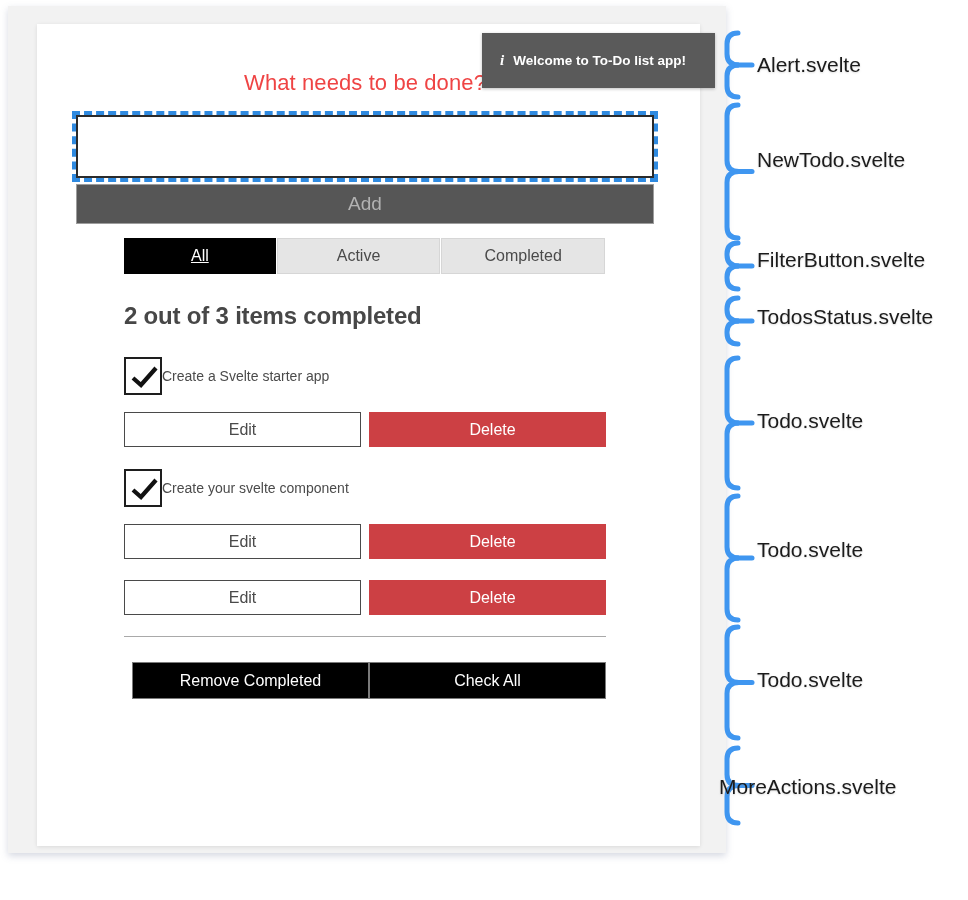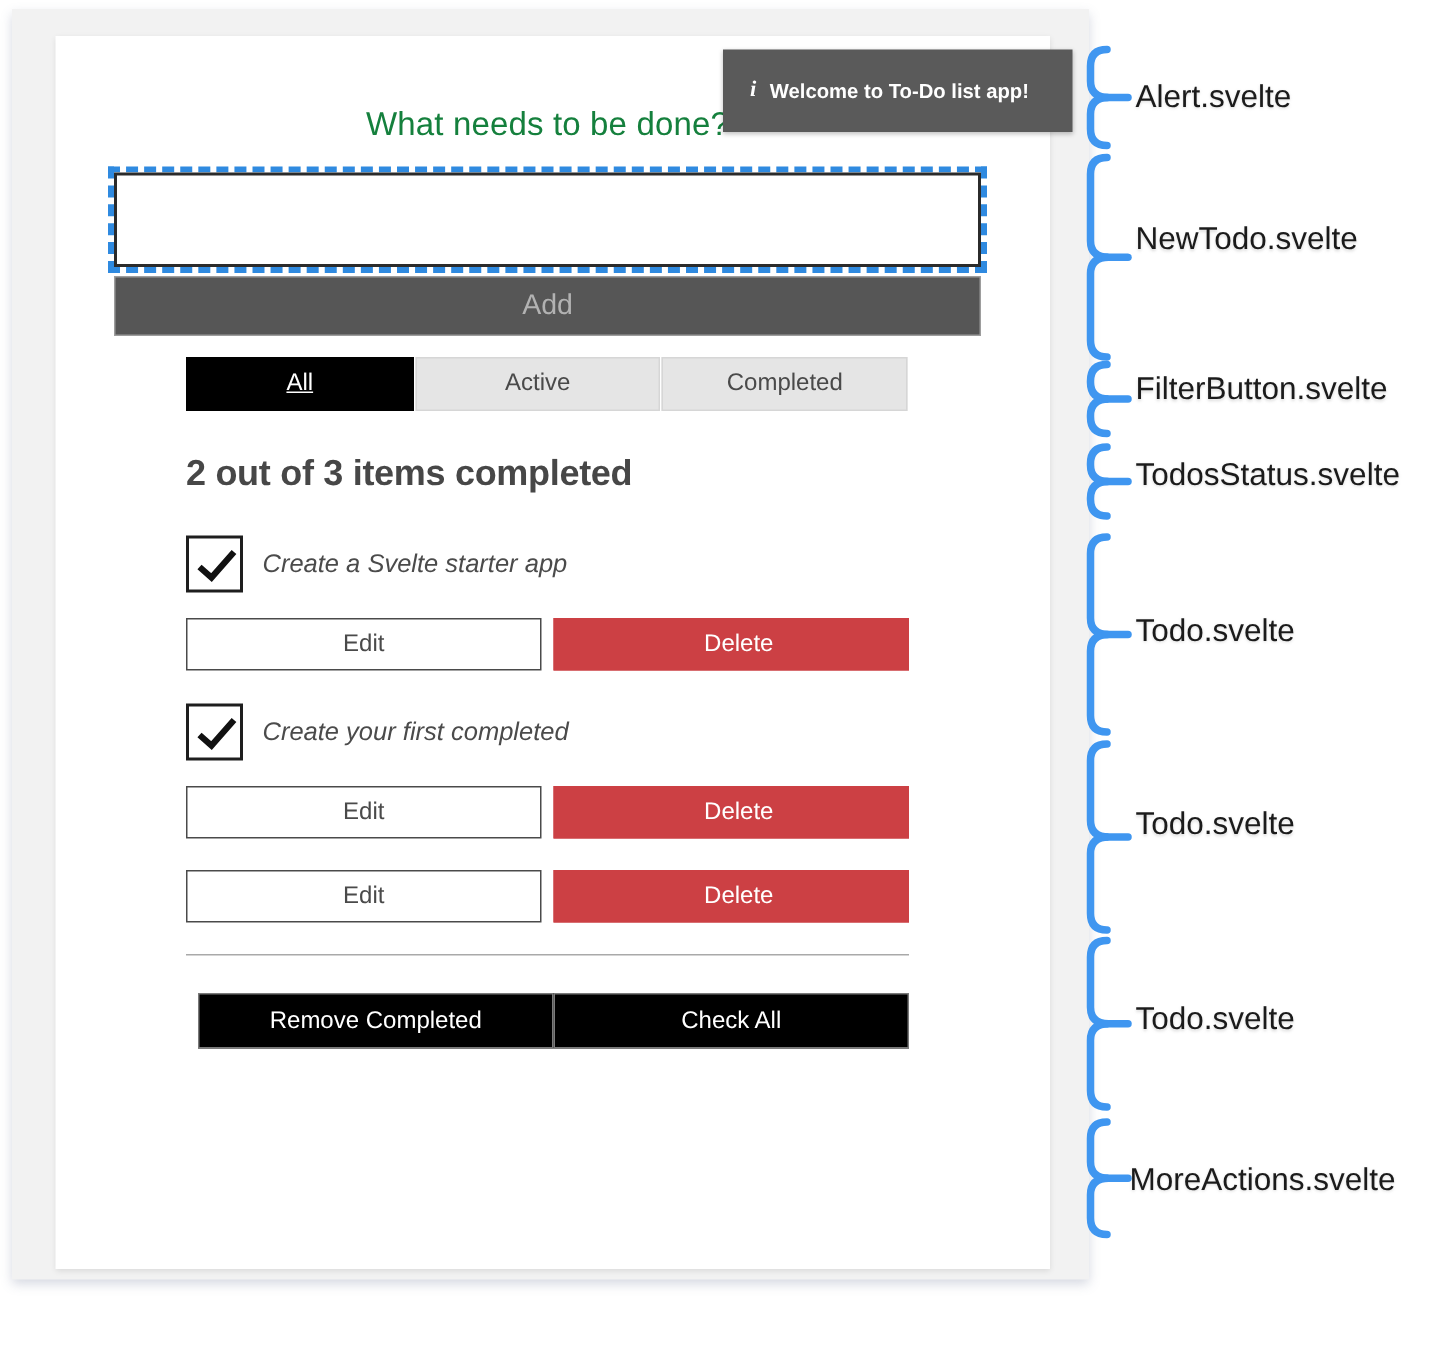--- a/index.html
+++ b/index.html
@@ -46,21 +46,21 @@
     position: absolute;
     left: 39px;
     top: 0px;
     width: 578px;
   }
 
   
   .heading {
     text-align: center;
     font-size: 22px;
-    color: #15803d;
+    color: #ef4444;
     font-weight: 400;
     margin-top: 46px;
     letter-spacing: 0.1px;
   }
 
   
   .newtodo-wrap {
     position: relative;
     margin-top: 19px;
     width: 578px;
@@ -150,24 +150,22 @@
     width: 38px; height: 38px;
     border: 2px solid #1e1e1e;
     background: #ffffff;
     flex: 0 0 auto;
     position: relative;
     cursor: pointer;
   }
   .checkbox svg { position: absolute; left: 5px; top: 7px; }
 
   .todo-label {
-    margin-left: 13px;
-    font-size: 17px;
+    font-size: 14px;
     color: #4b4b4b;
-    font-style: italic;
   }
 
   .todo-buttons { display: flex; margin-top: 16px; }
   .edit-btn {
     width: 237px; height: 35px;
     background: #ffffff;
     border: 1px solid #4a4a4a;
     color: #4a4a4a;
     font-size: 16px;
     font-family: "Liberation Sans", sans-serif;
@@ -288,21 +286,21 @@
           </div>
         </div>
 
         <div class="todo-item">
           <div class="todo-top">
             <div class="checkbox">
               <svg width="28" height="24" viewBox="0 0 28 24">
                 <path d="M2 12 L10 19 L25 2" stroke="#111" stroke-width="4.2" fill="none"></path>
               </svg>
             </div>
-            <span class="todo-label">Create your first completed</span>
+            <span class="todo-label">Create your svelte component</span>
           </div>
           <div class="todo-buttons">
             <button class="edit-btn">Edit</button>
             <button class="delete-btn">Delete</button>
           </div>
         </div>
 
         <div class="todo-item">
           <div class="todo-buttons">
             <button class="edit-btn">Edit</button>
@@ -347,16 +345,16 @@
     </svg>
 
   <div id="annot-labels">
       <div class="annot-label" style="left: 757px; top: 53px;">Alert.svelte</div>
       <div class="annot-label" style="left: 757px; top: 148px;">NewTodo.svelte</div>
       <div class="annot-label" style="left: 757px; top: 248px;">FilterButton.svelte</div>
       <div class="annot-label" style="left: 757px; top: 305px;">TodosStatus.svelte</div>
       <div class="annot-label" style="left: 757px; top: 409px;">Todo.svelte</div>
       <div class="annot-label" style="left: 757px; top: 538px;">Todo.svelte</div>
       <div class="annot-label" style="left: 757px; top: 668px;">Todo.svelte</div>
-      <div class="annot-label" style="left: 753px; top: 775px;">MoreActions.svelte</div>
+      <div class="annot-label" style="left: 719px; top: 775px;">MoreActions.svelte</div>
     </div>
 
 </div>
 
 </body></html>

